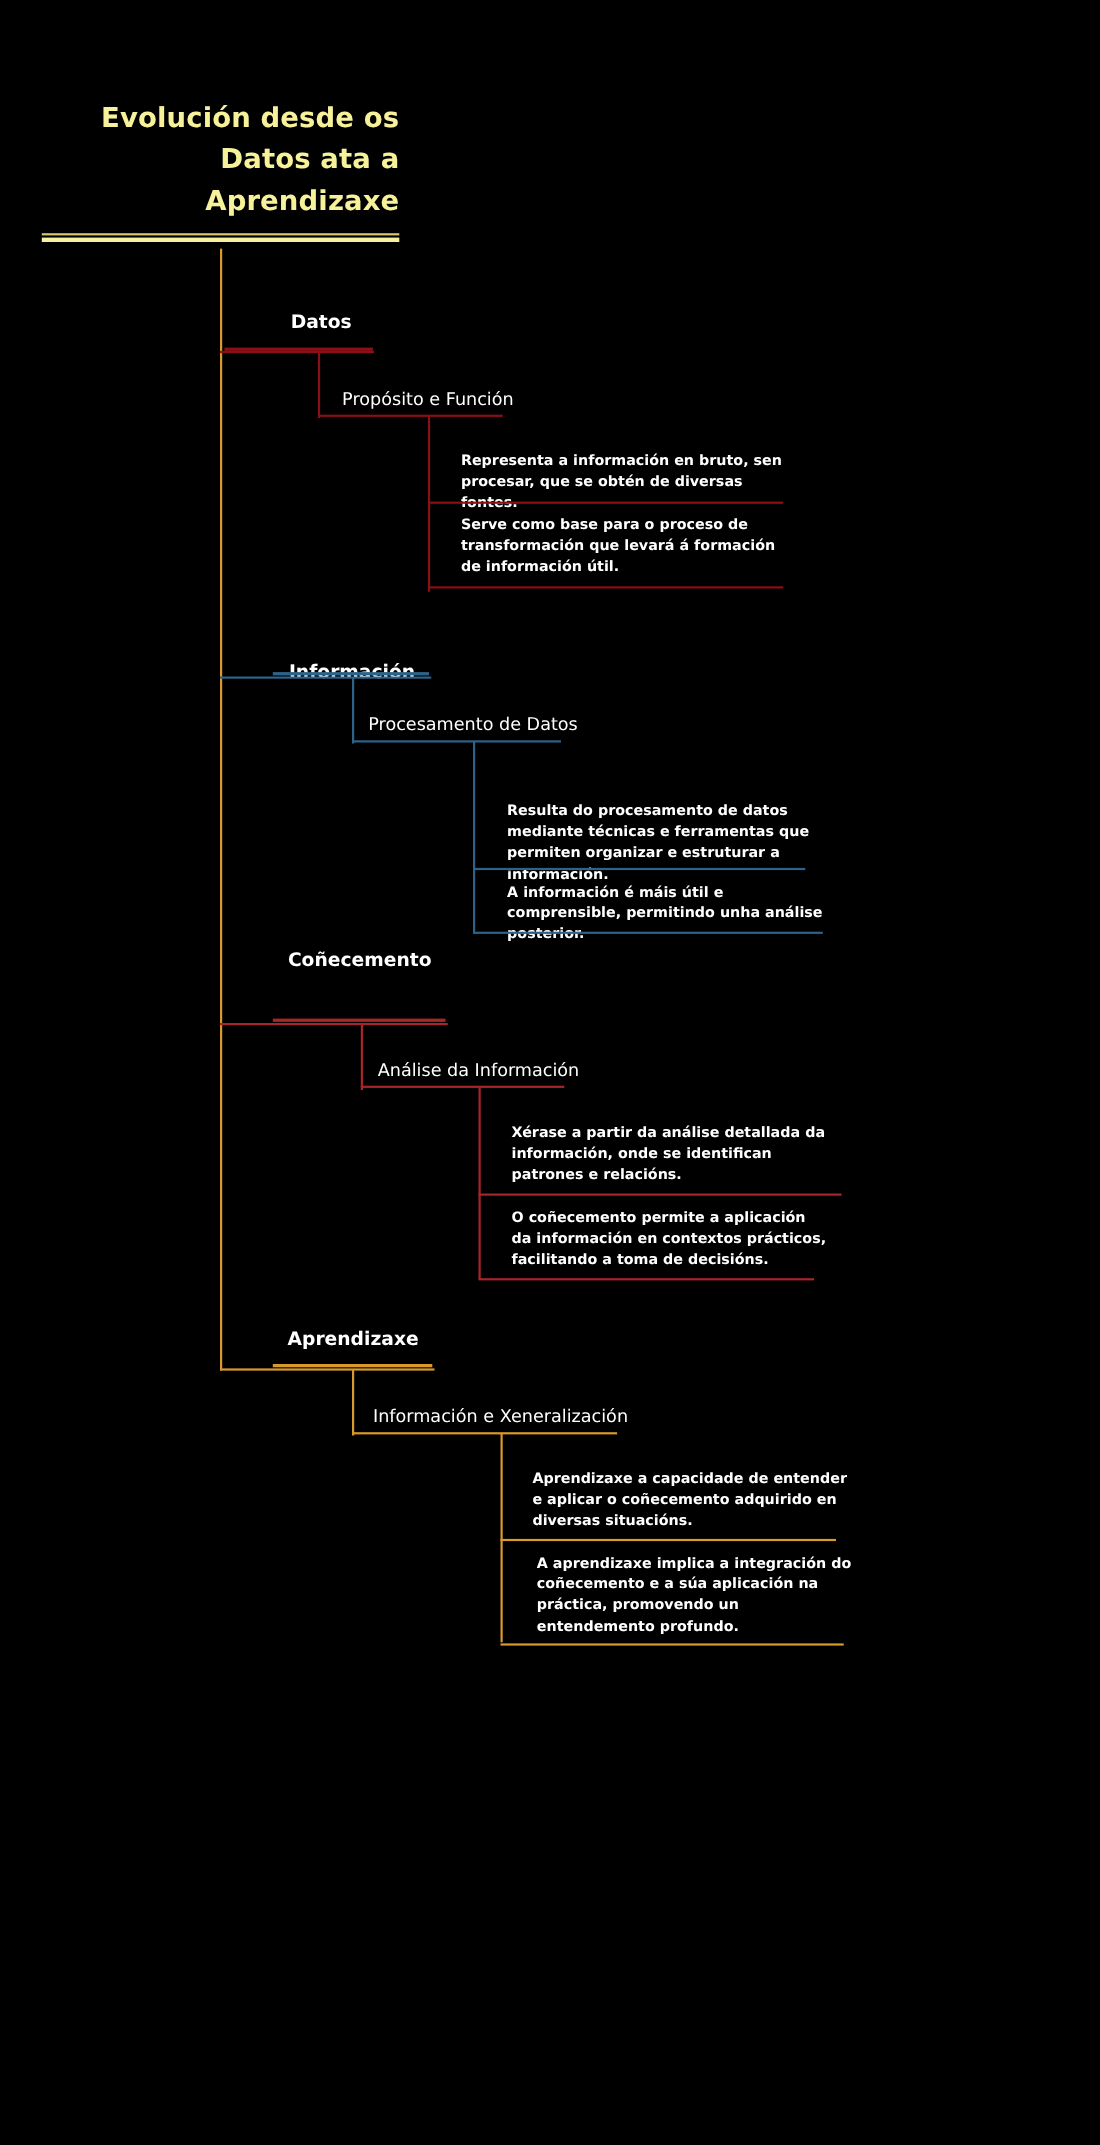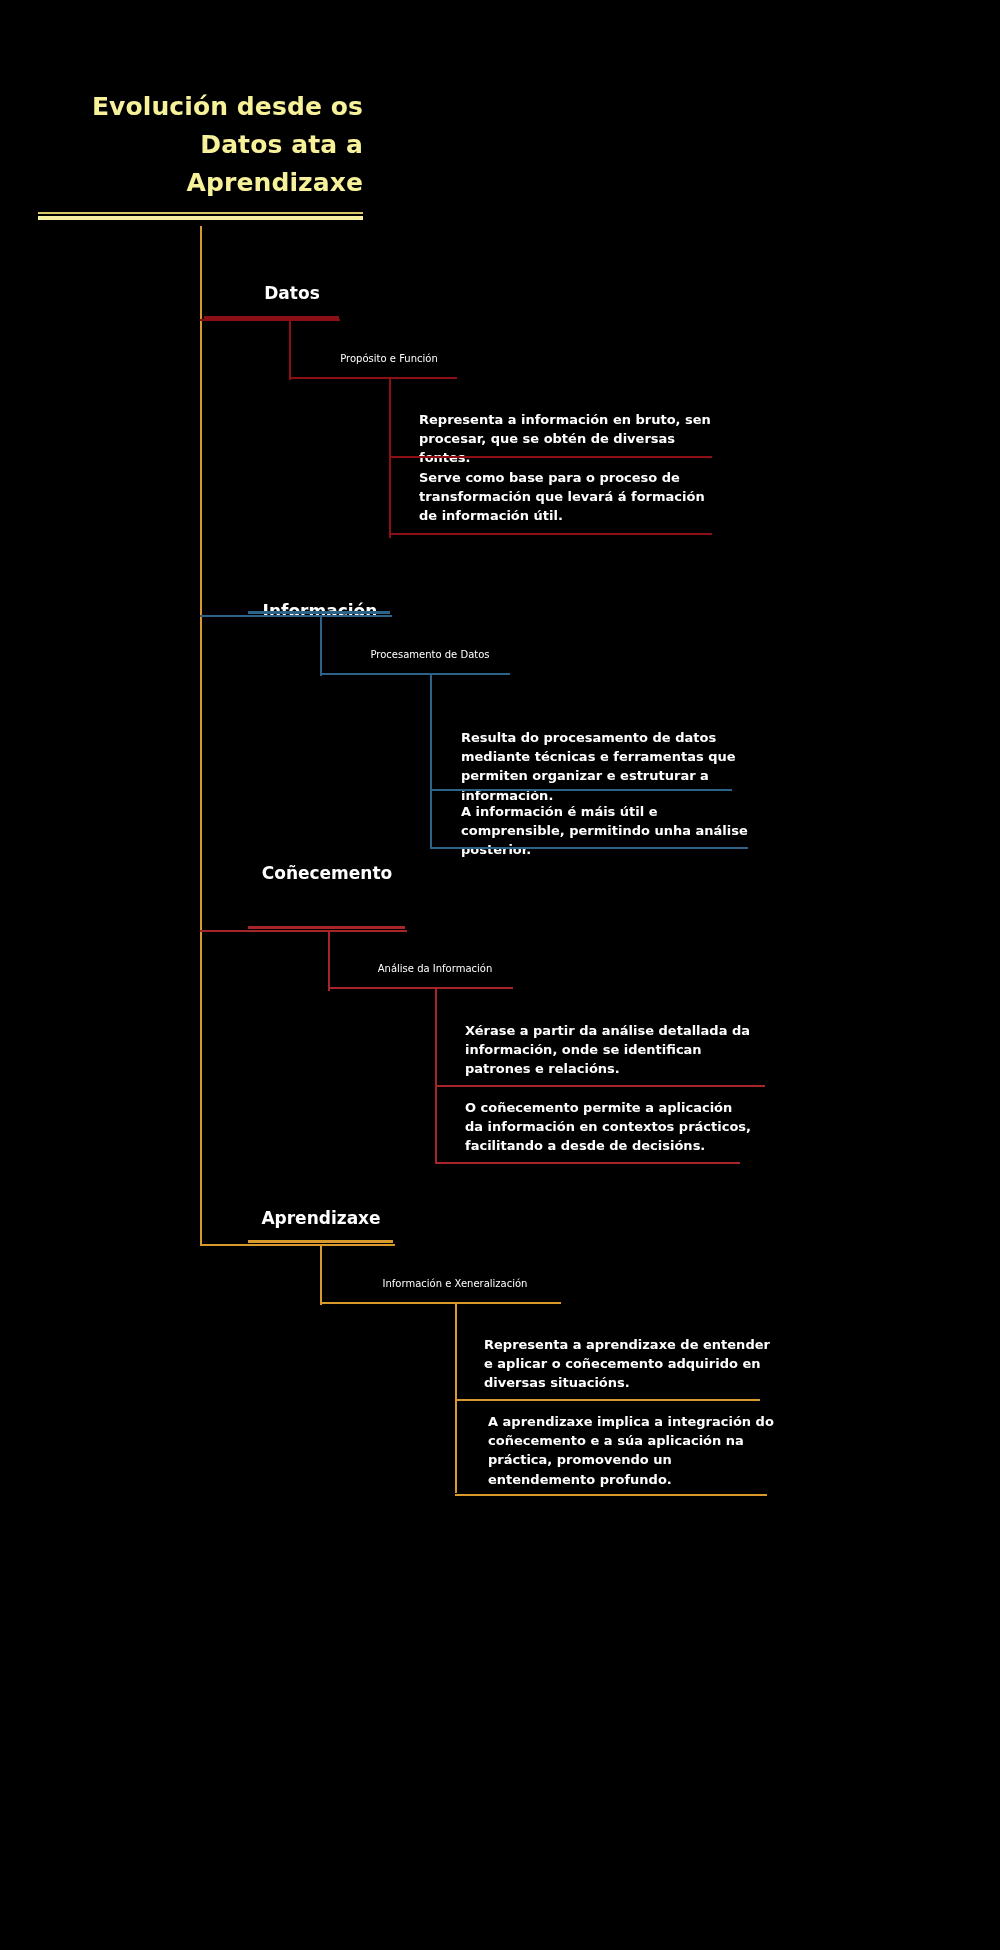--- a/index.html
+++ b/index.html
@@ -77,21 +77,21 @@
     text-align: center;
     white-space: nowrap;
     transform: translateX(-50%);
   }
   .hline { position: absolute; }
   .vline { position: absolute; }
 
   
   .sub-title {
     position: absolute;
-    font-size: 10px;
+    font-size: 16px;
     font-weight: normal;
     color: #ffffff;
     text-align: center;
     white-space: nowrap;
     transform: translateX(-50%);
   }
 
   
   .leaf {
     position: absolute;
@@ -154,31 +154,31 @@
   <div class="hline" style="left:200px; top:930px; width:207px; height:2px; background:#a8252a;"></div>
   <div class="vline" style="left:328px; top:931px; width:2px; height:60px; background:#a8252a;"></div>
 
   <div class="sub-title" style="left:435px; top:963px;">Análise da Información</div>
   <div class="hline" style="left:328px; top:987px; width:185px; height:2px; background:#a8252a;"></div>
   <div class="vline" style="left:435px; top:988px; width:2px; height:175px; background:#a8252a;"></div>
 
   <div class="leaf" style="left:465px; top:1021px; width:298px;">Xérase a partir da análise detallada da información, onde se identifican patrones e relacións.</div>
   <div class="hline" style="left:435px; top:1085px; width:330px; height:2px; background:#a8252a;"></div>
 
-  <div class="leaf" style="left:465px; top:1098px; width:288px;">O coñecemento permite a aplicación da información en contextos prácticos, facilitando a desde de decisións.</div>
+  <div class="leaf" style="left:465px; top:1098px; width:288px;">O coñecemento permite a aplicación da información en contextos prácticos, facilitando a toma de decisións.</div>
   <div class="hline" style="left:435px; top:1162px; width:305px; height:2px; background:#a8252a;"></div>
 
   <div class="branch-title" style="left:321px; top:1208px;">Aprendizaxe</div>
   <div class="hline" style="left:248px; top:1240px; width:145px; height:3px; background:#d99a2b;"></div>
   <div class="hline" style="left:200px; top:1244px; width:195px; height:2px; background:#d99a2b;"></div>
   <div class="vline" style="left:320px; top:1245px; width:2px; height:60px; background:#d99a2b;"></div>
 
   <div class="sub-title" style="left:455px; top:1278px;">Información e Xeneralización</div>
   <div class="hline" style="left:320px; top:1302px; width:241px; height:2px; background:#d99a2b;"></div>
   <div class="vline" style="left:455px; top:1303px; width:2px; height:190px; background:#d99a2b;"></div>
 
-  <div class="leaf" style="left:484px; top:1335px; width:290px;">Representa a aprendizaxe de entender e aplicar o coñecemento adquirido en diversas situacións.</div>
+  <div class="leaf" style="left:484px; top:1335px; width:290px;">Aprendizaxe a capacidade de entender e aplicar o coñecemento adquirido en diversas situacións.</div>
   <div class="hline" style="left:455px; top:1399px; width:305px; height:2px; background:#d99a2b;"></div>
 
   <div class="leaf" style="left:488px; top:1412px; width:290px;">A aprendizaxe implica a integración do coñecemento e a súa aplicación na práctica, promovendo un entendemento profundo.</div>
   <div class="hline" style="left:455px; top:1494px; width:312px; height:2px; background:#d99a2b;"></div>
 
 </div>
 
 </body></html>

